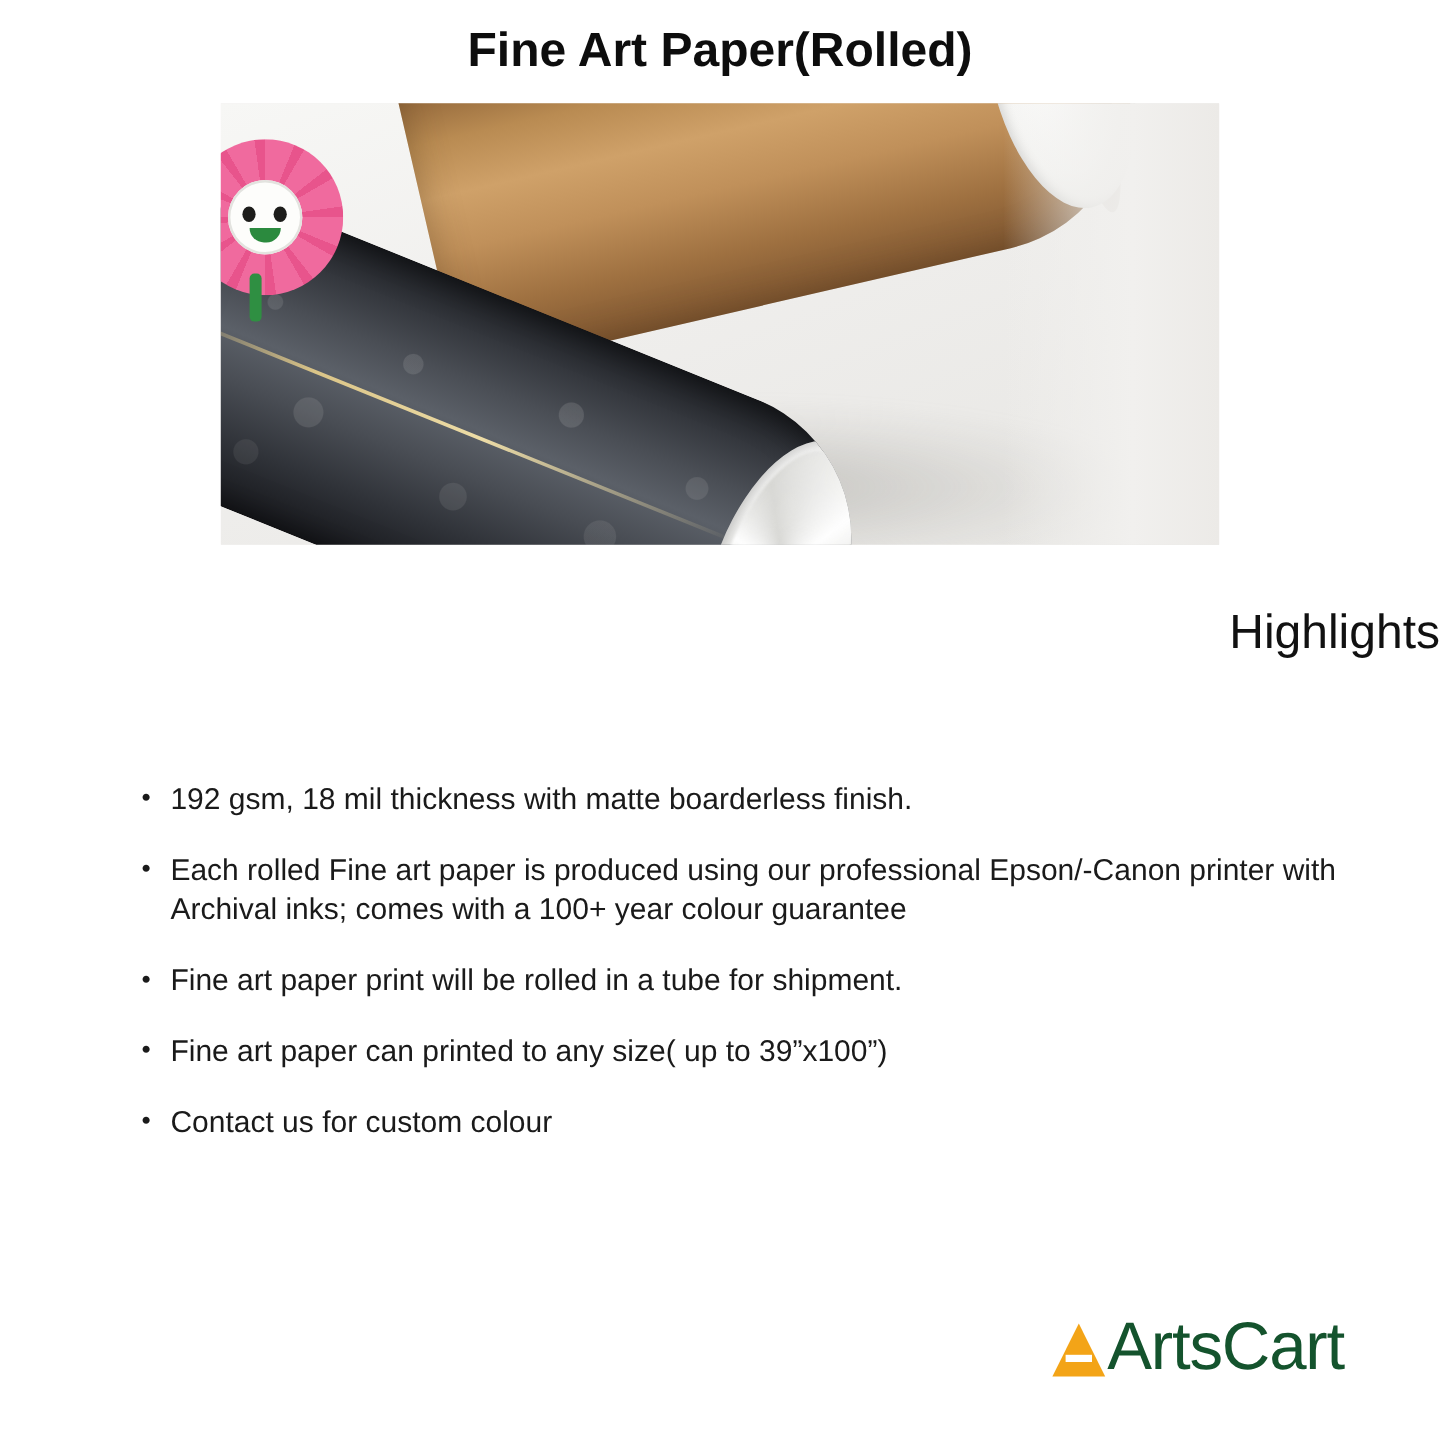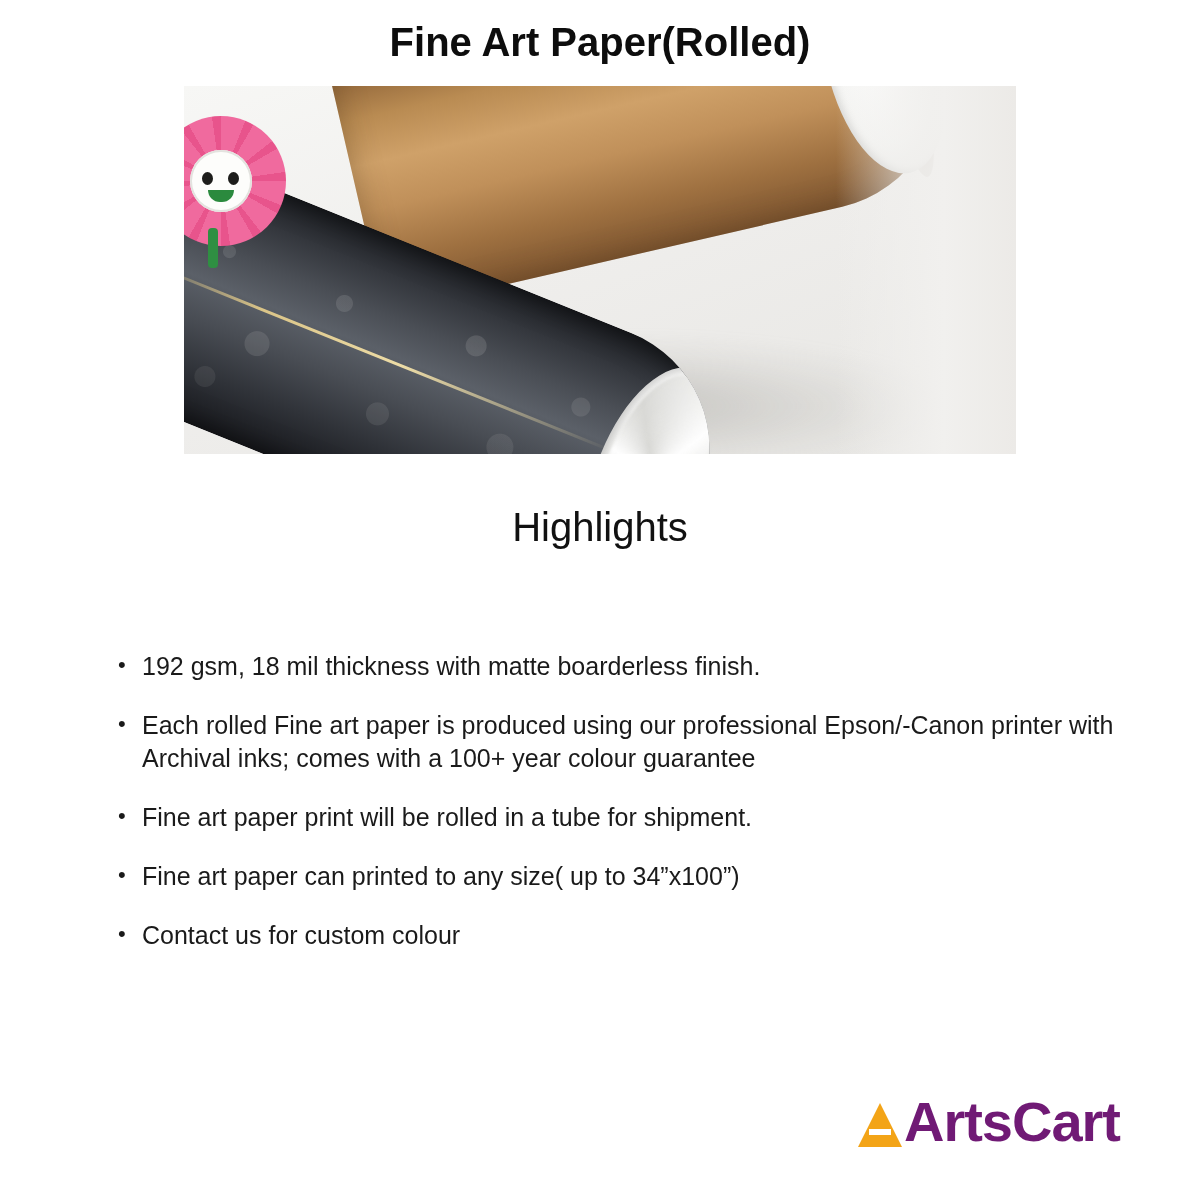--- a/index.html
+++ b/index.html
@@ -263,21 +263,21 @@
     height: 100%;
     background: linear-gradient(90deg, rgba(243,242,240,0) 0%, #f1f0ee 60%, #eceae7 100%);
   }
 
   
   .highlights-heading {
     position: absolute;
     top: 505px;
     left: 0;
     width: 1200px;
-    text-align: center;
+    text-align: right;
     font-size: 40px;
     font-weight: normal;
     color: #111111;
   }
 
   .bullets {
     position: absolute;
     top: 650px;
     left: 118px;
     width: 1010px;
@@ -302,23 +302,23 @@
   }
 
   
   .logo {
     position: absolute;
     right: 80px;
     bottom: 46px;
     display: flex;
     align-items: center;
     font-size: 56px;
-    font-weight: bold;
+    font-weight: normal;
     letter-spacing: -1px;
-    color: #701a75;
+    color: #14532d;
   }
   .logo .mark {
     width: 0;
     height: 0;
     border-left: 22px solid transparent;
     border-right: 22px solid transparent;
     border-bottom: 44px solid #f3a417;
     margin-right: 2px;
     position: relative;
     top: 3px;
@@ -378,21 +378,21 @@
     <div class="bullet">
       <span class="dot">•</span>
       <span class="txt">Each rolled Fine art paper is produced using our professional Epson/-Canon printer with Archival inks; comes with a 100+ year colour guarantee</span>
     </div>
     <div class="bullet">
       <span class="dot">•</span>
       <span class="txt">Fine art paper print will be rolled in a tube for shipment.</span>
     </div>
     <div class="bullet">
       <span class="dot">•</span>
-      <span class="txt">Fine art paper can printed to any size( up to 34”x100”)</span>
+      <span class="txt">Fine art paper can printed to any size( up to 39”x100”)</span>
     </div>
     <div class="bullet">
       <span class="dot">•</span>
       <span class="txt">Contact us for custom colour</span>
     </div>
   </div>
 
   <div class="logo">
     <span class="mark"></span>
     <span>ArtsCart</span>

